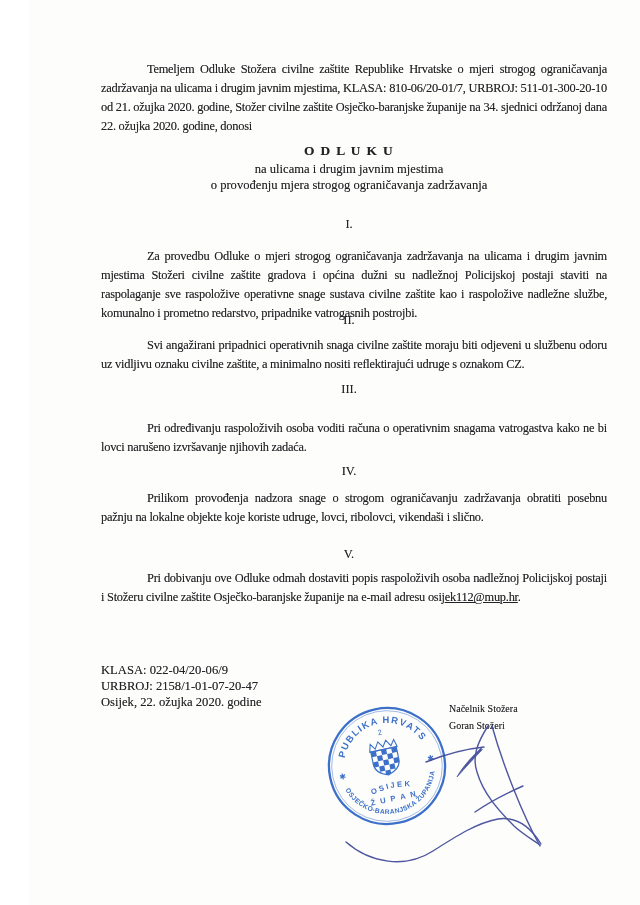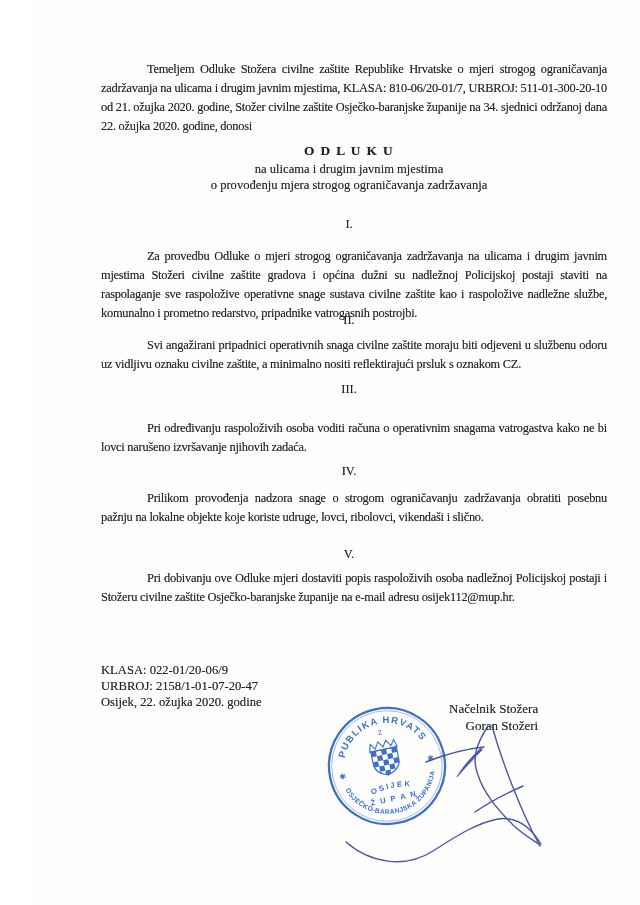--- a/index.html
+++ b/index.html
@@ -20,23 +20,23 @@
     position:absolute;left:0;top:143px;width:640px;text-align:center;
     font-size:12.6px;line-height:16px;text-shadow:0 0 .5px rgba(45,45,50,.45);
   }
   .doc-title{font-weight:bold;font-size:13.4px;letter-spacing:1.4px;margin-bottom:2px;}
   .footer-block{
     position:absolute;left:72px;top:663px;margin:0;
     font-size:12.6px;line-height:15.8px;text-shadow:0 0 .5px rgba(45,45,50,.45);
   }
   .sig-block{
     position:absolute;left:420px;top:700px;
-    font-size:13px;line-height:17px;text-shadow:0 0 .5px rgba(45,45,50,.45);text-align:right;
+    font-size:10px;line-height:17px;text-shadow:0 0 .5px rgba(45,45,50,.45);
   }
-  .email{}
+  .email{text-decoration:underline;}
   .stamp-svg{position:absolute;left:295px;top:703px;opacity:.93;}
   .sign-svg{position:absolute;left:0;top:0;pointer-events:none;}
   .edge-artifact{
     position:absolute;left:631px;top:876px;width:4px;height:29px;
     background:#dcdde1;opacity:.65;
   }
 </style>
 </head>
 <body>
 
@@ -47,33 +47,33 @@
   <div class="title-block">
     <div class="doc-title">O D L U K U</div>
     <div>na ulicama i drugim javnim mjestima</div>
     <div>o provođenju mjera strogog ograničavanja zadržavanja</div>
   </div>
 
   <div class="sec-num" style="top:217px">I.</div>
   <p class="para" style="top:247px">Za provedbu Odluke o mjeri strogog ograničavanja zadržavanja na ulicama i drugim javnim mjestima Stožeri civilne zaštite gradova i općina dužni su nadležnoj Policijskoj postaji staviti na raspolaganje sve raspoložive operativne snage sustava civilne zaštite kao i raspoložive nadležne službe, komunalno i prometno redarstvo, pripadnike vatrogasnih postrojbi.</p>
 
   <div class="sec-num" style="top:313px">II.</div>
-  <p class="para" style="top:336px">Svi angažirani pripadnici operativnih snaga civilne zaštite moraju biti odjeveni u službenu odoru uz vidljivu oznaku civilne zaštite, a minimalno nositi reflektirajući prsluk s oznakom CZ.</p>
+  <p class="para" style="top:336px">Svi angažirani pripadnici operativnih snaga civilne zaštite moraju biti odjeveni u službenu odoru uz vidljivu oznaku civilne zaštite, a minimalno nositi reflektirajući udruge s oznakom CZ.</p>
 
   <div class="sec-num" style="top:382px">III.</div>
   <p class="para" style="top:419px">Pri određivanju raspoloživih osoba voditi računa o operativnim snagama vatrogastva kako ne bi lovci narušeno izvršavanje njihovih zadaća.</p>
 
   <div class="sec-num" style="top:464px">IV.</div>
   <p class="para" style="top:489px">Prilikom provođenja nadzora snage o strogom ograničavanju zadržavanja obratiti posebnu pažnju na lokalne objekte koje koriste udruge, lovci, ribolovci, vikendaši i slično.</p>
 
   <div class="sec-num" style="top:547px">V.</div>
-  <p class="para" style="top:569px"><span>Pri dobivanju ove Odluke mjeri dostaviti popis raspoloživih osoba nadležnoj Policijskoj postaji i Stožeru civilne zaštite Osječko-baranjske županije na e-mail adresu osij</span><span class="email">ek112@mup.hr</span><span>.</span></p>
+  <p class="para" style="top:569px"><span>Pri dobivanju ove Odluke odmah dostaviti popis raspoloživih osoba nadležnoj Policijskoj postaji i Stožeru civilne zaštite Osječko-baranjske županije na e-mail adresu osij</span><span class="email">ek112@mup.hr</span><span>.</span></p>
 
   <div class="footer-block">
-    <div>KLASA: 022-01/20-06/9</div>
+    <div>KLASA: 022-04/20-06/9</div>
     <div>URBROJ: 2158/1-01-07-20-47</div>
     <div>Osijek, 22. ožujka 2020. godine</div>
   </div>
 
   <div class="sig-block">
     <div>Načelnik Stožera</div>
     <div>Goran Stožeri</div>
   </div>
 
   <svg class="stamp-svg" width="126" height="126" viewBox="0 0 126 126">

